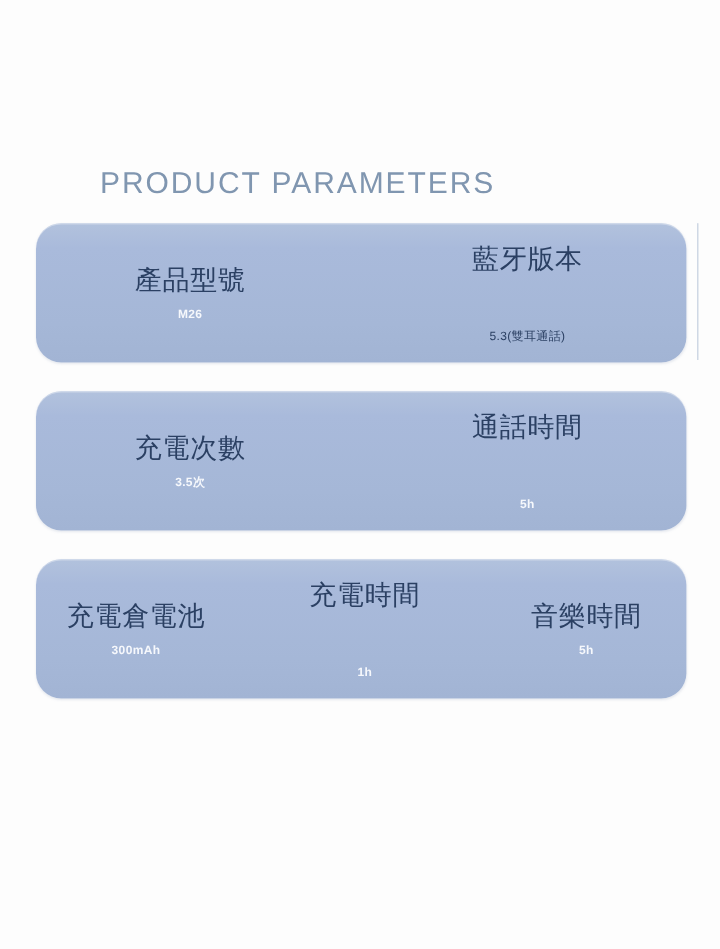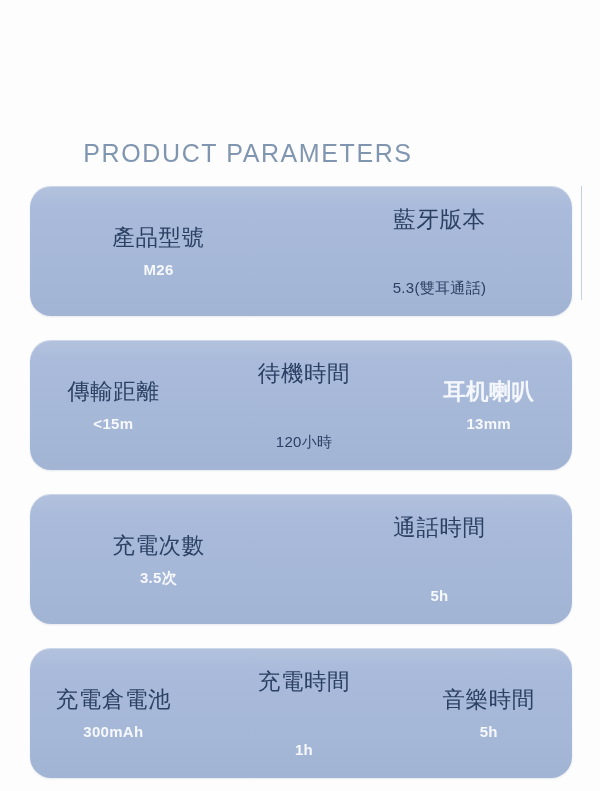--- a/index.html
+++ b/index.html
@@ -39,21 +39,21 @@
     position: absolute;
     top: 186px;
     left: 30px;
     width: 542px;
   }
 
   .spec-row {
     position: relative;
     box-sizing: border-box;
     width: 542px;
-    height: 130px;
+    height: 116px;
     margin-bottom: 24px;
     border-radius: 21px;
     background: linear-gradient(180deg, #b2c2dd 0%, #a9badb 18%, #a5b7d7 72%, #a2b4d4 100%);
     box-shadow: inset 0 1px 0 rgba(255,255,255,0.34),
                 0 1px 2px rgba(120,140,170,0.18);
     display: flex;
     align-items: center;
   }
 
   .spec-row:last-child {
@@ -85,21 +85,21 @@
 
   .spec-label.is-light {
     color: #f4f7fb;
     font-weight: 700;
     letter-spacing: 0.2px;
     text-shadow: 0 0 1px rgba(255,255,255,0.25);
   }
 
   .spec-value {
     margin-top: 11px;
-    font-size: 15px;
+    font-size: 10px;
     line-height: 1.1;
     letter-spacing: 0.3px;
     color: #2b4063;
     white-space: nowrap;
   }
 
   .spec-value.is-light {
     color: #f6f8fc;
     font-weight: 700;
   }
@@ -127,34 +127,20 @@
           <div class="spec-label">產品型號</div>
           <div class="spec-value is-light">M26</div>
         </div>
         <div class="spec-cell col-1">
           <div class="spec-label">藍牙版本</div>
           <div class="spec-value">5.3(雙耳通話)</div>
         </div>
       </div>
       <div class="spec-row">
         <div class="spec-cell col-0">
-          <div class="spec-label">傳輸距離</div>
-          <div class="spec-value is-light">&lt;15m</div>
-        </div>
-        <div class="spec-cell col-1">
-          <div class="spec-label">待機時間</div>
-          <div class="spec-value">120小時</div>
-        </div>
-        <div class="spec-cell col-2">
-          <div class="spec-label is-light">耳机喇叭</div>
-          <div class="spec-value is-light">13mm</div>
-        </div>
-      </div>
-      <div class="spec-row">
-        <div class="spec-cell col-0">
           <div class="spec-label">充電次數</div>
           <div class="spec-value is-light">3.5次</div>
         </div>
         <div class="spec-cell col-1">
           <div class="spec-label">通話時間</div>
           <div class="spec-value is-light">5h</div>
         </div>
       </div>
       <div class="spec-row">
         <div class="spec-cell col-0">

